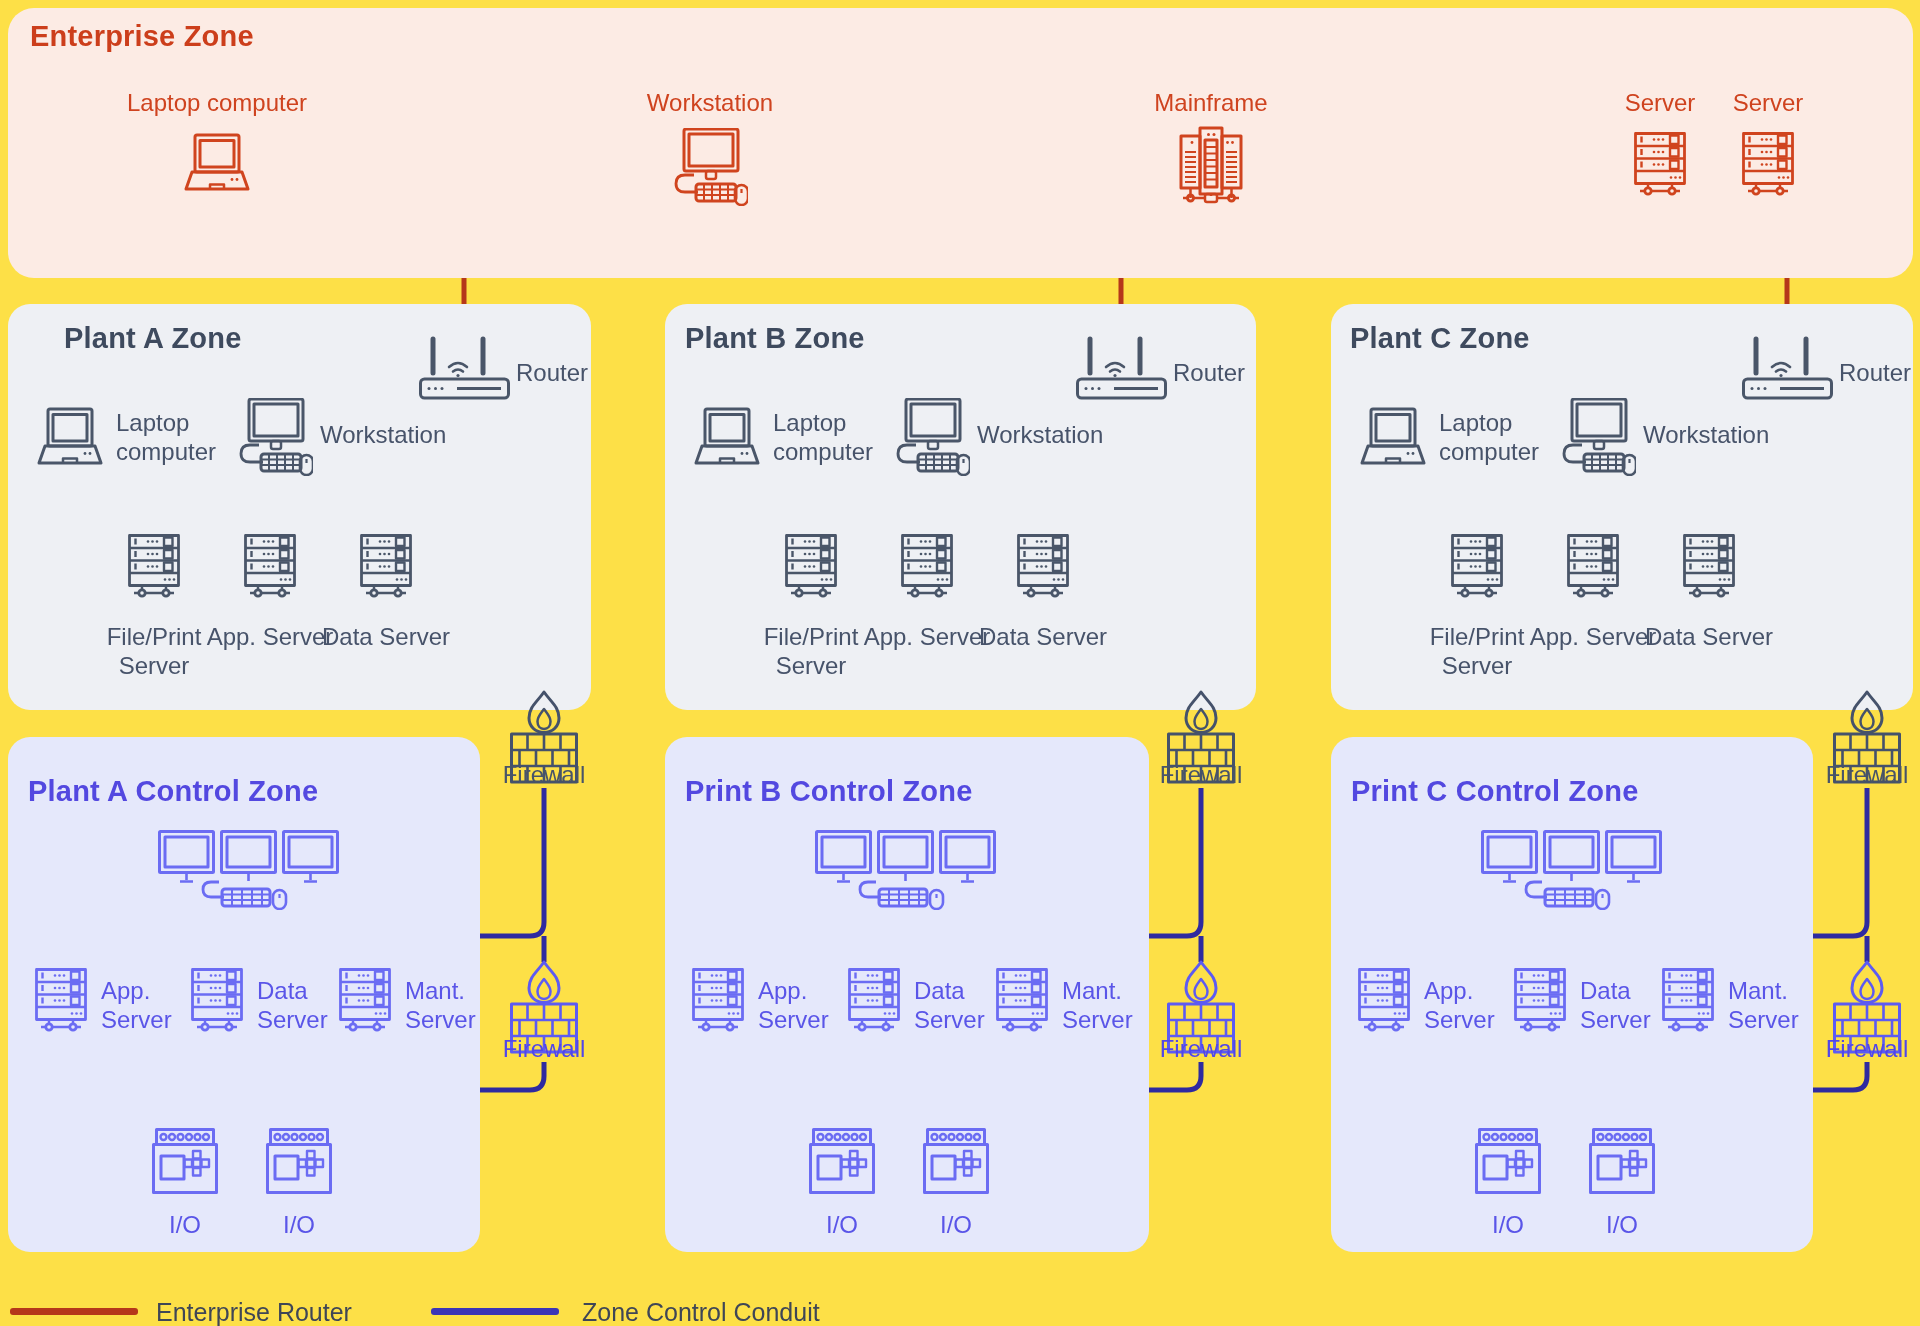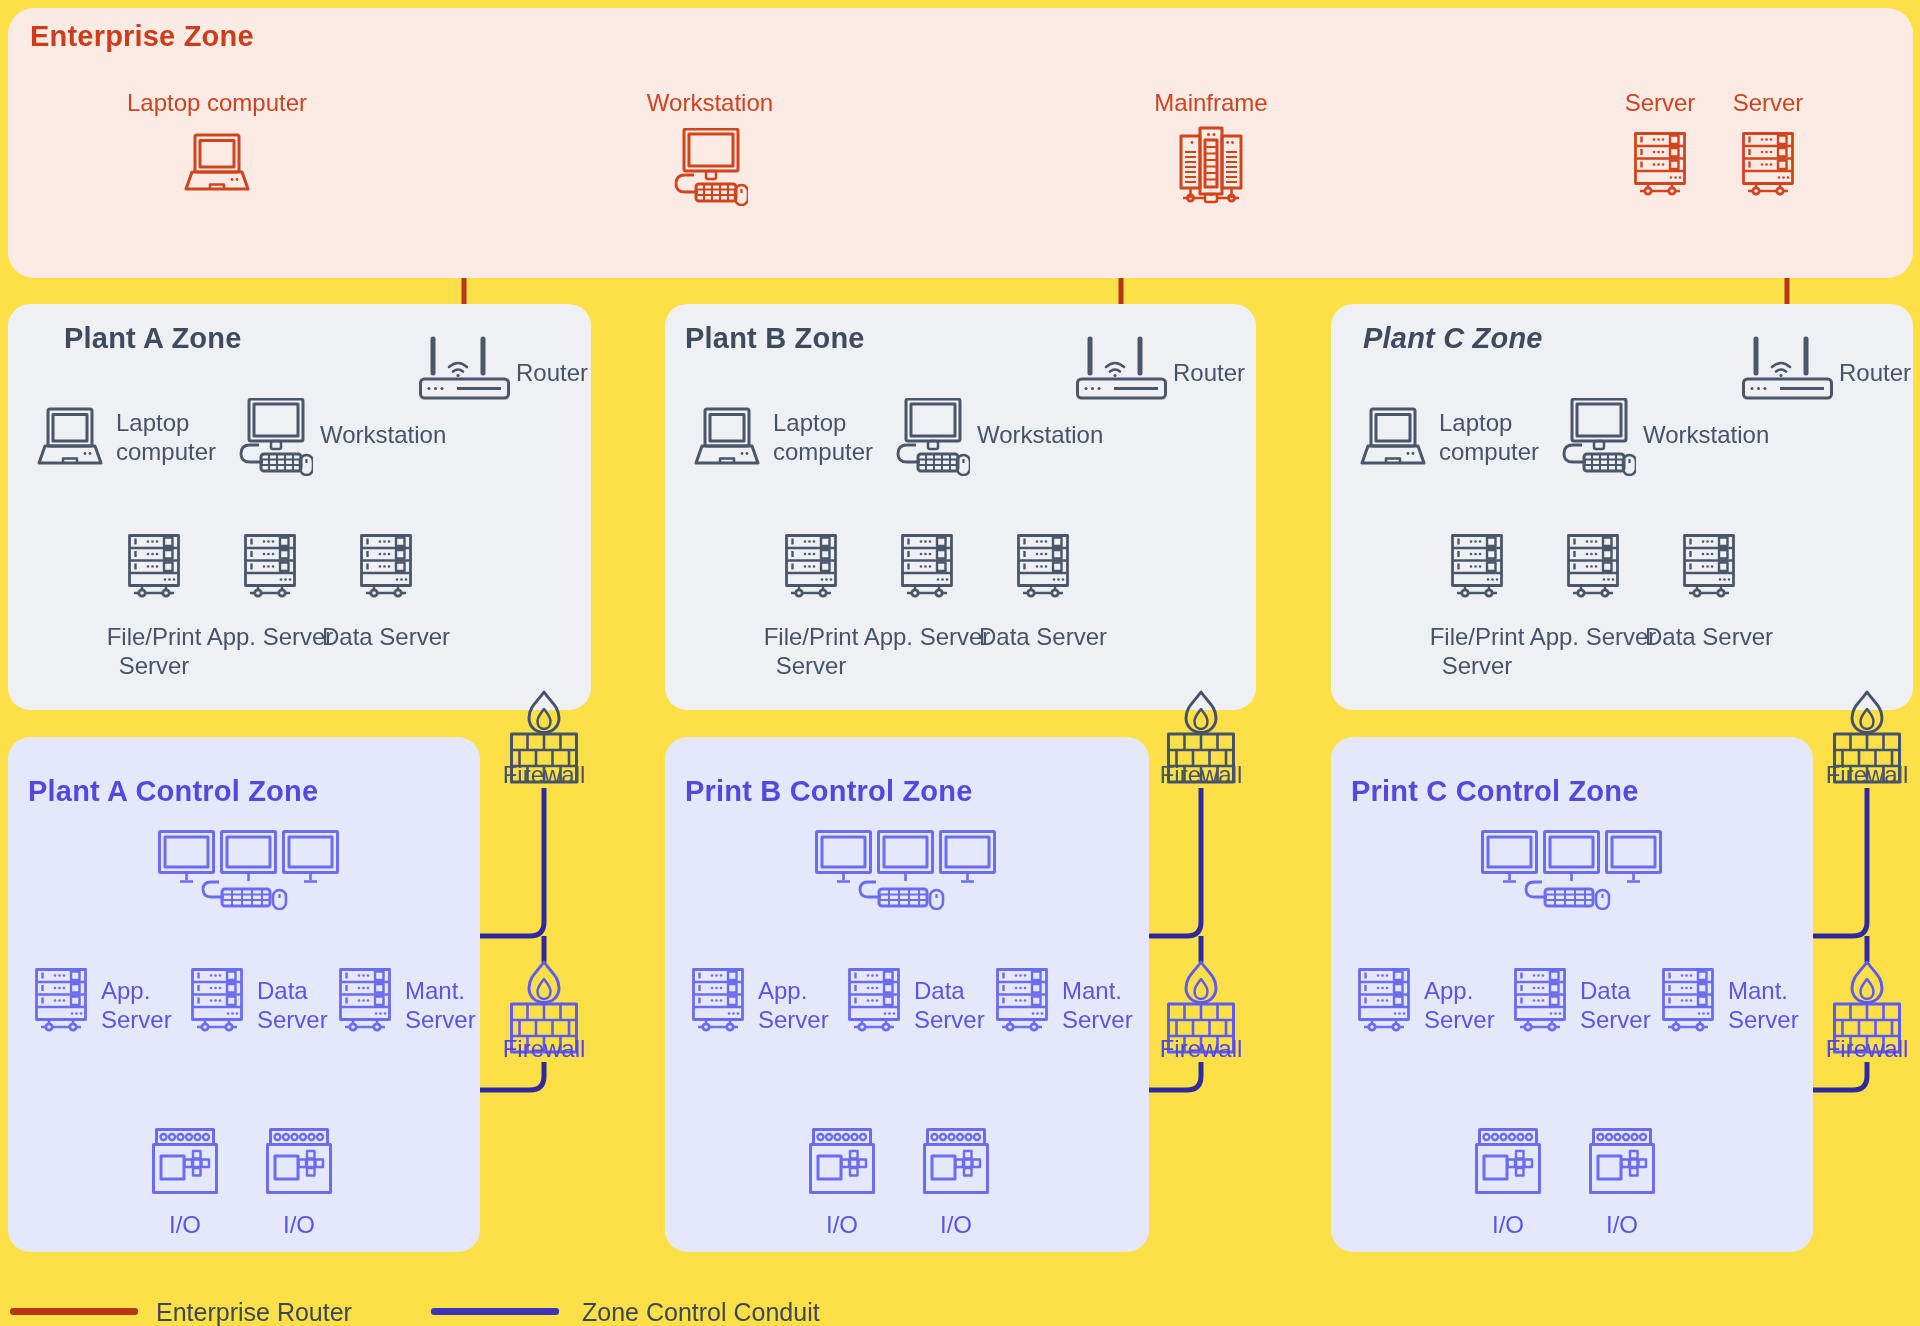--- a/index.html
+++ b/index.html
@@ -360,21 +360,21 @@
       </svg>
     <div class="lbl pu-lbl ctr" style="left:137px;top:1210px;width:80px;">I/O</div>
     <div class="lbl pu-lbl ctr" style="left:251px;top:1210px;width:80px;">I/O</div>
     <svg class="icon bfw-ic" style="left:502px;top:960px;" width="68" height="96" viewBox="0 0 68 96">
         <use href="#sym-firewall"></use>
       </svg>
     <div class="lbl bfw-lbl ctr" style="left:481px;top:1034px;width:110px;">Firewall</div>
   </div>
 
   <div class="colwrap" style="left:1331px;width:589px;">
-    <div class="zone-title pz-title" style="left:32px;top:322px;font-style:italic;">Plant C Zone</div>
+    <div class="zone-title pz-title" style="left:19px;top:322px;">Plant C Zone</div>
     <svg class="icon sl-ic" style="left:411px;top:336px;" width="92" height="76" viewBox="0 0 92 76">
         <use href="#sym-router"></use>
       </svg>
     <div class="lbl sl-lbl" style="left:508px;top:358px;white-space:nowrap;">Router</div>
     <svg class="icon sl-ic" style="left:22px;top:406px;" width="80" height="70" viewBox="0 0 80 70">
         <use href="#sym-laptop"></use>
       </svg>
     <div class="lbl sl-lbl" style="left:108px;top:408px;width:120px;">Laptop computer</div>
     <svg class="icon sl-ic" style="left:229px;top:398px;" width="76" height="78" viewBox="0 0 76 78">
         <use href="#sym-workstation"></use>

